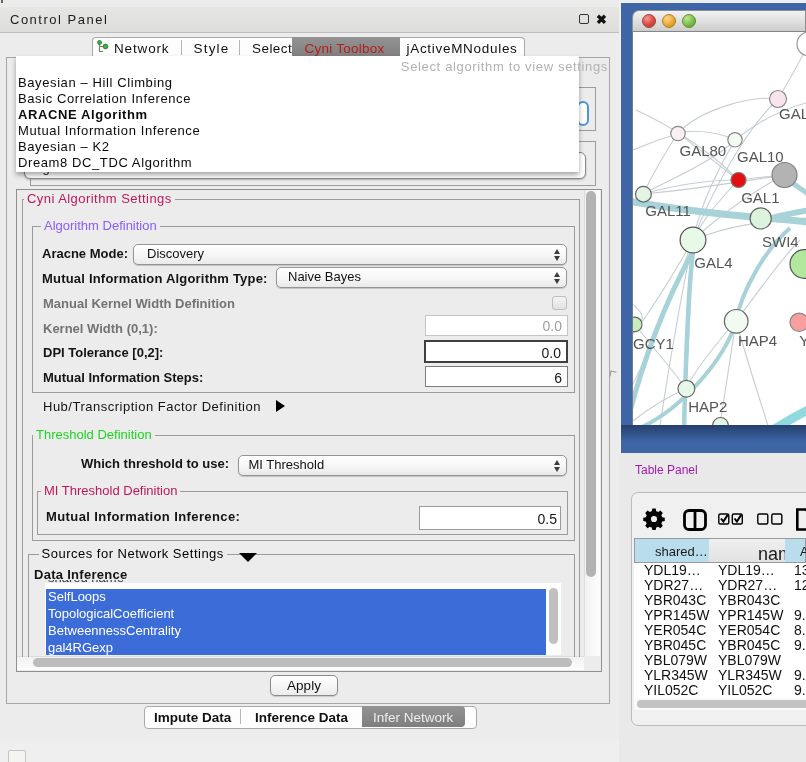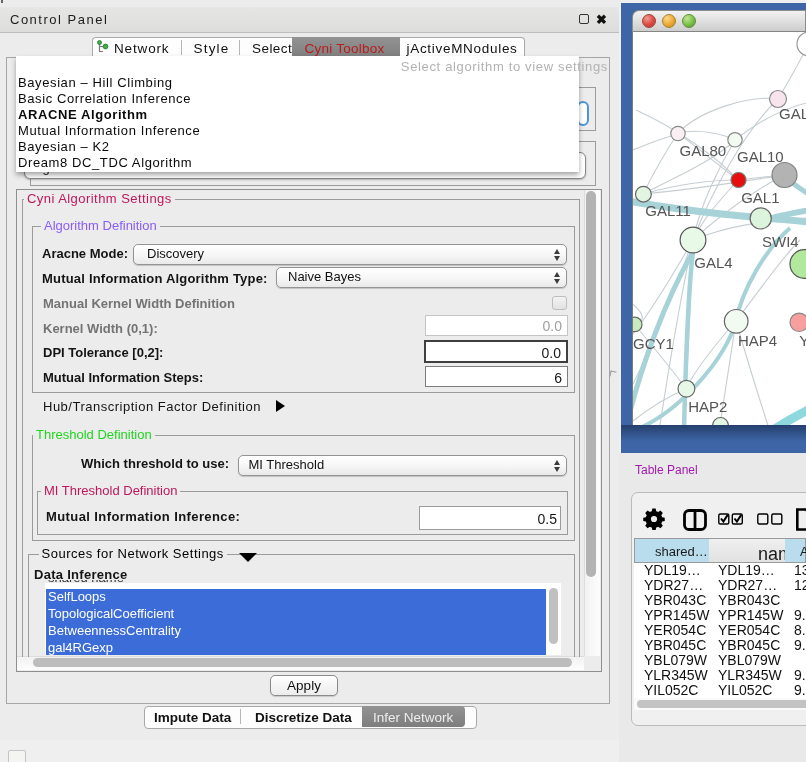--- a/index.html
+++ b/index.html
@@ -133,21 +133,21 @@
 <div class="abs" style="left:46px;top:589px;width:500px;height:66px;background:#3c6cd8"></div>
 <div class="abs" style="left:48px;top:588px;font-size:13px;color:#fff;line-height:17px">SelfLoops<br>TopologicalCoefficient<br>BetweennessCentrality<br>gal4RGexp</div>
 <div class="abs" style="left:549px;top:588px;width:9px;height:56px;background:#c0c0c0;border-radius:4.5px"></div>
 
 <div class="abs" style="left:270px;top:675px;width:66px;height:19px;border:1px solid #8a8a8a;border-radius:5px;background:linear-gradient(#ffffff,#ececec);box-shadow:0 1px 1px rgba(0,0,0,.15);text-align:center;font-size:13.5px;color:#111;line-height:19px">Apply</div>
 
 <div class="abs" style="left:144px;top:706px;width:331px;height:21px;background:#fdfdfd;border:1px solid #a9a9a9;border-radius:4px"></div>
 <div class="abs" style="left:240px;top:709px;width:1px;height:15px;background:#b5b5b5"></div>
 <div class="abs" style="left:362px;top:706px;width:103px;height:21px;background:linear-gradient(#939393,#7e7e7e);border-radius:0 4px 4px 0"></div>
 <div class="abs" style="left:154px;top:710px;font-size:13.5px;font-weight:bold;color:#111">Impute Data</div>
-<div class="abs" style="left:255px;top:710px;font-size:13.5px;font-weight:bold;color:#111">Discretize Data</div>
+<div class="abs" style="left:255px;top:710px;font-size:13.5px;font-weight:bold;color:#111">Inference Data</div>
 <div class="abs" style="left:373px;top:710px;font-size:13.5px;color:#ededed">Infer Network</div>
 
 <div class="abs" style="left:8px;top:750px;width:16px;height:12px;border:1px solid #c4c4c4;border-radius:2px;background:#f4f4f2"></div>
 
 <div class="abs" style="left:610px;top:371px;width:5px;height:5px;border-left:1px solid #9a9a9a;border-top:1px solid #9a9a9a;transform:rotate(12deg)"></div>
 
 <div class="abs" style="left:621px;top:3px;width:185px;height:450px;background:#3e66a7"></div>
 
 <div class="abs" style="left:621px;top:425px;width:185px;height:28px;background:linear-gradient(#253f6d,#3e66a7 60%)"></div>
 

